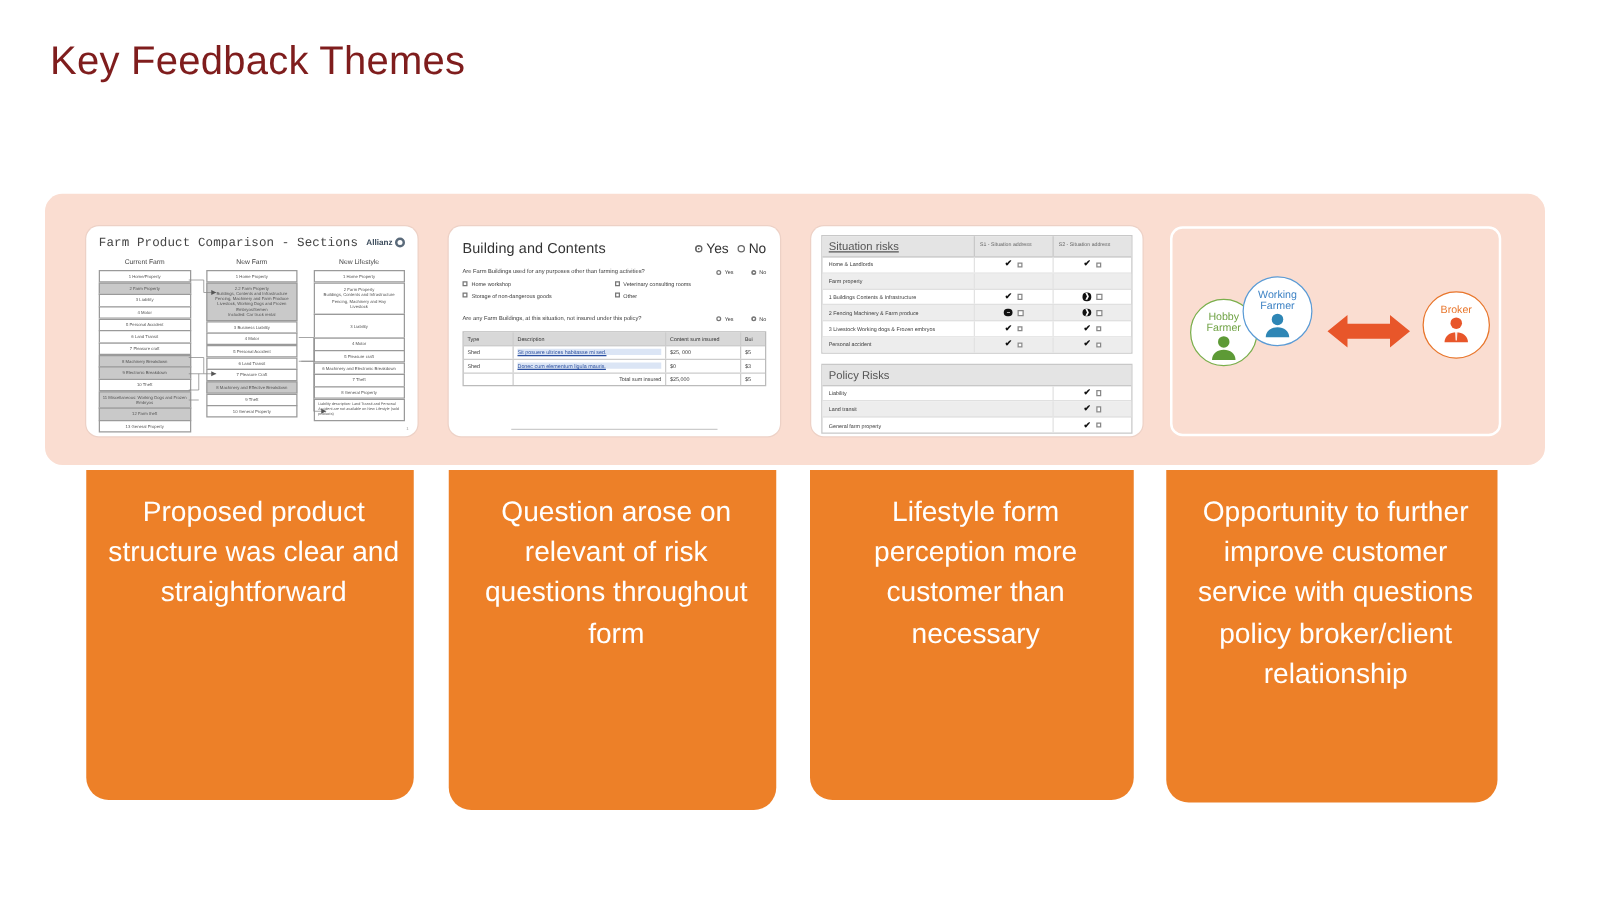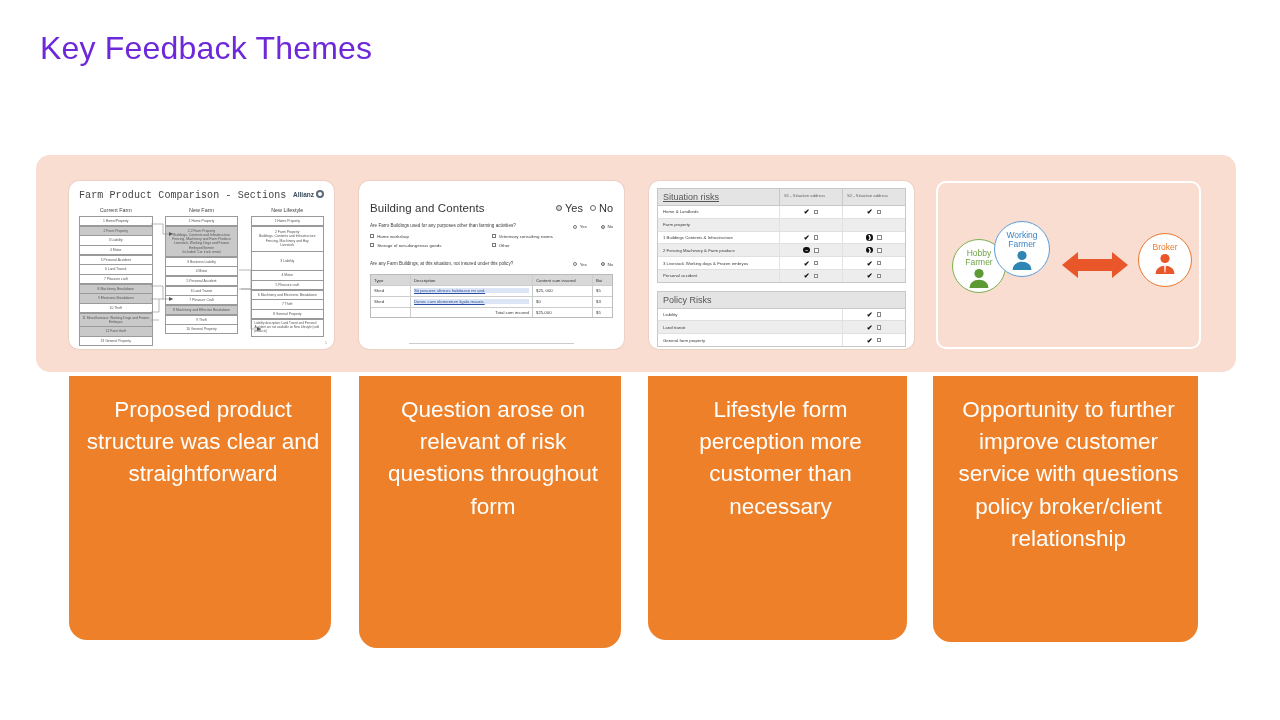--- a/index.html
+++ b/index.html
@@ -6,21 +6,21 @@
   html, body {
     width: 1280px; height: 720px;
     background: #ffffff;
     font-family: "Liberation Sans", sans-serif;
     overflow: hidden;
   }
   .slide { position: relative; width: 1280px; height: 720px; background: #fff; }
 
   .slide-title {
     position: absolute; left: 40px; top: 30px;
-    font-size: 32px; font-weight: 400; color: #6d28d9;
+    font-size: 32px; font-weight: 400; color: #7f1d1d;
     letter-spacing: .2px; white-space: nowrap;
   }
 
   
   .pink-panel {
     position: absolute; left: 36px; top: 155px;
     width: 1200px; height: 217px;
     background: #FADDD1; border-radius: 14px;
   }
 
@@ -61,21 +61,21 @@
     display: flex; align-items: center; justify-content: center;
   }
   .t1-box.hl { background: #c9c9c9; }
   .t1-box.tall { min-height: 26px; flex-direction: column; }
   .t1-box.tall2 { min-height: 20px; }
   .t1-box.note { min-height: 18px; font-size: 3px; text-align: left; justify-content: flex-start; padding: 2px 3px; }
   .t1-connect { position: absolute; inset: 0; pointer-events: none; }
   .t1-pg { position: absolute; right: 7px; bottom: 4px; font-size: 3.5px; color: #999; }
 
   
-  .t2-inner { position: relative; width: 100%; height: 100%; padding: 21px 11px; color: #3b3b3b; filter: blur(.2px); border-radius: 32px; }
+  .t2-inner { position: relative; width: 100%; height: 100%; padding: 12px 11px; color: #3b3b3b; filter: blur(.2px); border-radius: 32px; }
   .t2-top { display: flex; justify-content: space-between; align-items: center; }
   .t2-title { font-size: 11.5px; color: #333; letter-spacing: .1px; }
   .t2-yesno { display: flex; align-items: center; gap: 7px; font-size: 11px; color: #333; }
   .t2-yesno .opt { display: flex; align-items: center; gap: 3px; }
   .radio { width: 6px; height: 6px; border-radius: 50%; border: 1px solid #666; display: inline-block; }
   .radio.on { background: #444; box-shadow: inset 0 0 0 1.4px #fff; }
   .t2-q { margin-top: 9px; display: flex; justify-content: space-between; align-items: flex-start; }
   .t2-qtext { font-size: 4.6px; line-height: 1.45; width: 150px; }
   .t2-qopts { display: flex; gap: 14px; font-size: 4.4px; align-items: center; padding-top: 1px; }
   .t2-qopts .opt { display: flex; align-items: center; gap: 2.5px; }

